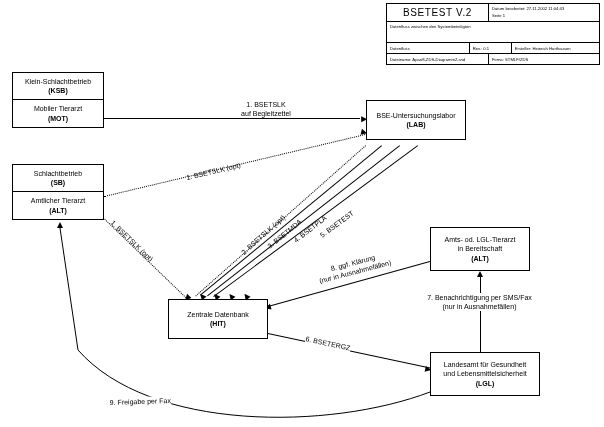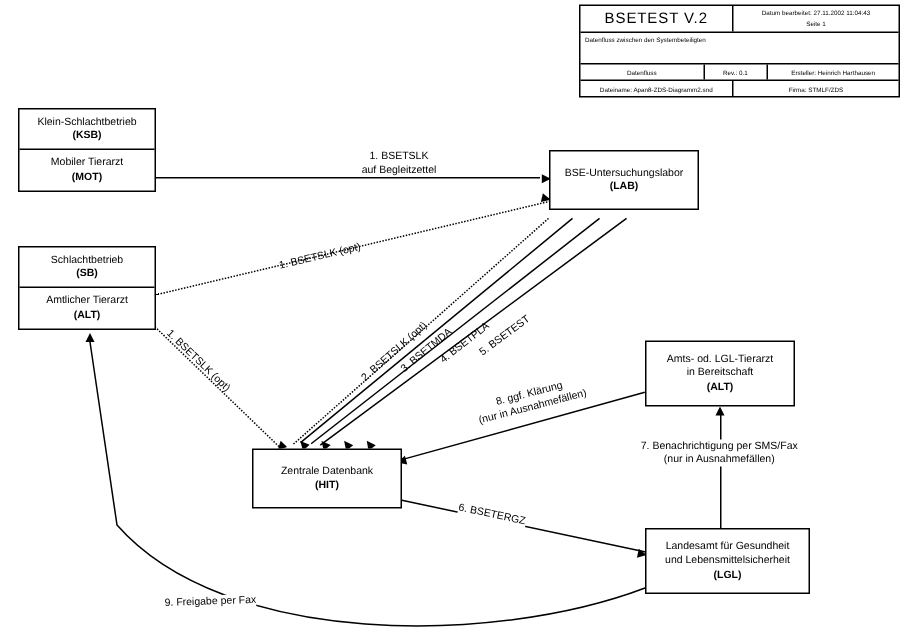--- a/index.html
+++ b/index.html
@@ -52,21 +52,21 @@
     top: 3px;
     width: 214px;
     height: 62px;
     border: 1px solid #000000;
     box-sizing: border-box;
     background: #ffffff;
     z-index: 20;
     font-size: 4.2px;
     color: #000000;
   }
-  .tb-row { display: flex; width: 100%; box-sizing: border-box; text-align: center; }
+  .tb-row { display: flex; width: 100%; box-sizing: border-box; }
   .tb-r1 { height: 18px; border-bottom: 1px solid #000000; }
   .tb-r2 { height: 21px; border-bottom: 1px solid #000000; }
   .tb-r3 { height: 11px; border-bottom: 1px solid #000000; }
   .tb-r4 { height: 10px; }
   .tb-cell { box-sizing: border-box; padding: 1px 3px; display: flex; flex-direction: column; justify-content: center; overflow: hidden; }
   .tb-sep { border-right: 1px solid #000000; }
   .tb-title {
     flex: 1 1 auto;
     font-size: 10px;
     align-items: center;

